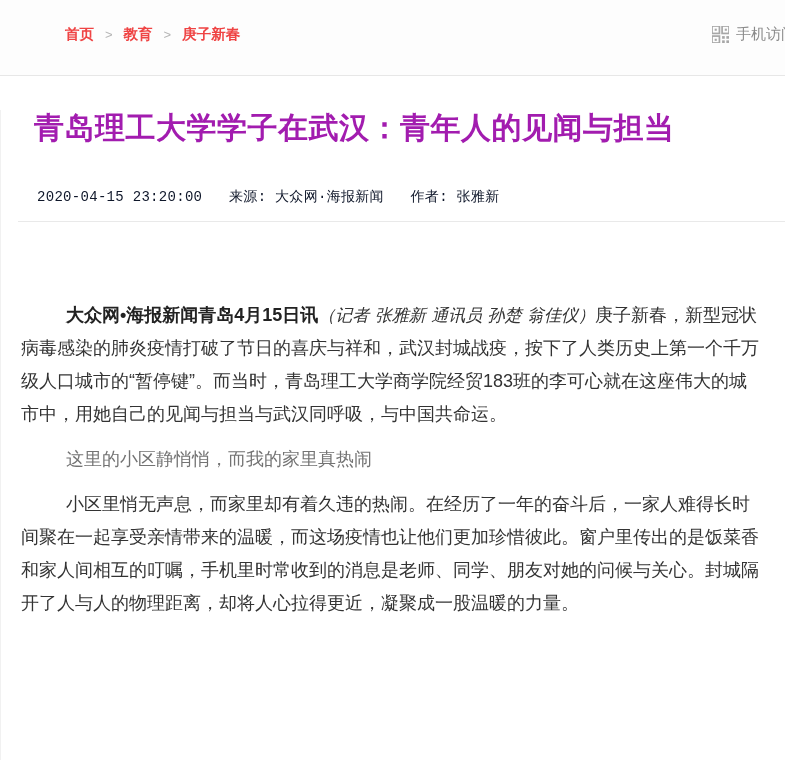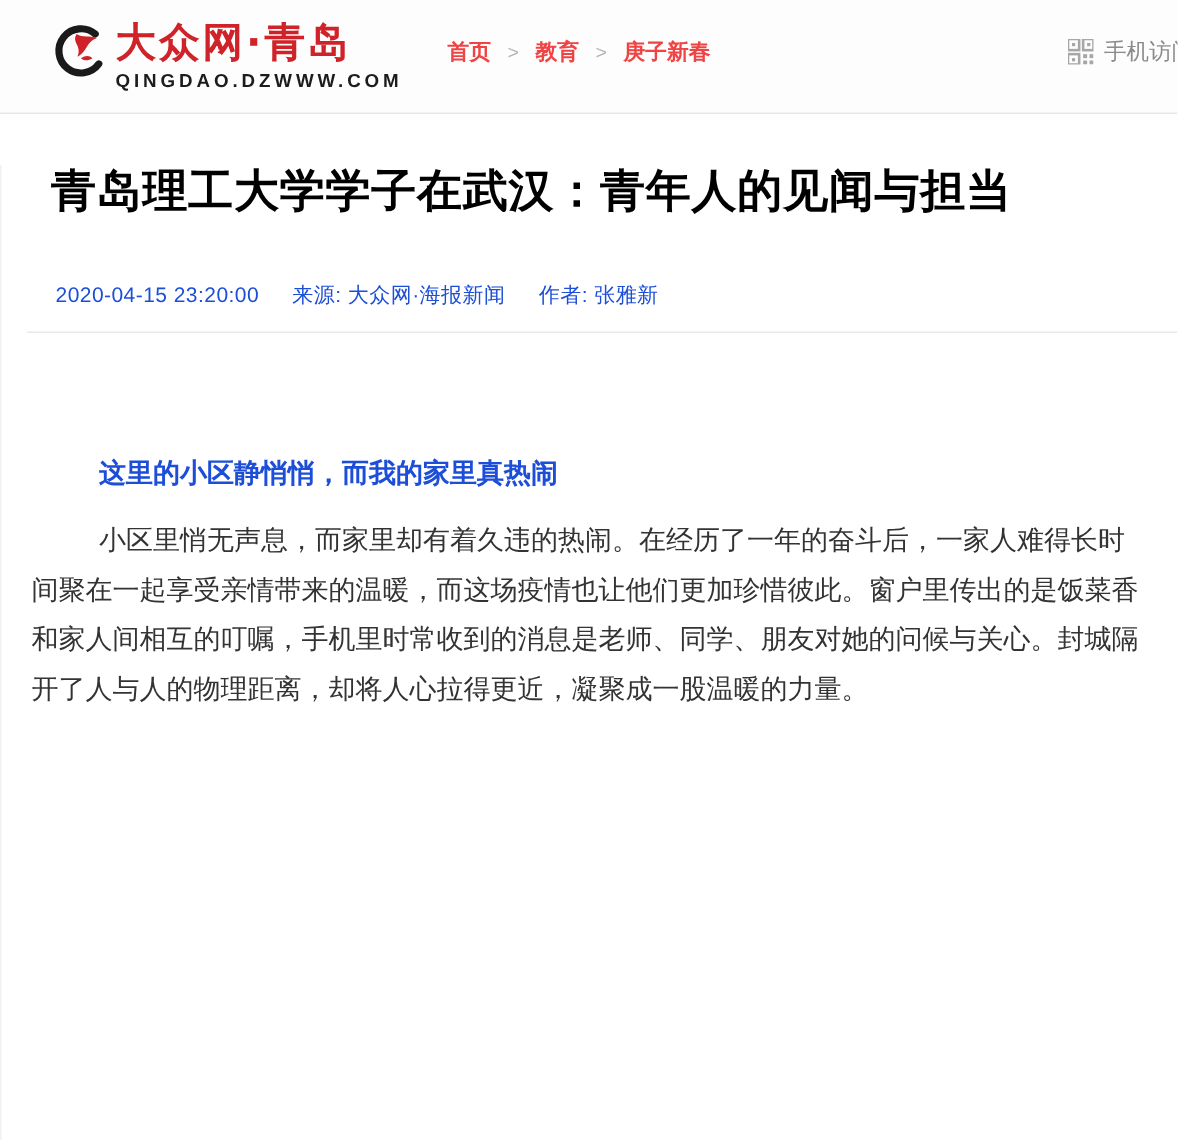--- a/index.html
+++ b/index.html
@@ -61,65 +61,55 @@
     cursor: pointer;
   }
   .qr-icon { width: 17px; height: 17px; margin-right: 7px; opacity: 0.75; }
   
   .content { border-left: 1px solid #f1f1f1; min-height: 684px; }
   .article-title {
     margin: 34px 0 0 33px;
     font-size: 30px;
     line-height: 36px;
     font-weight: bold;
-    color: #000000;
+    color: #a21caf;
     letter-spacing: 0.5px;
   }
   .article-meta {
     margin: 42px 0 0 36px;
     font-size: 14px;
-    color: #1d4ed8;
+    color: #0f172a;
     letter-spacing: 0.3px;
+    font-family: Liberation Mono, monospace;
   }
   .article-meta span { margin-right: 18px; }
   .meta-divider {
     border: none;
     border-top: 1px solid #e9e9e9;
     margin: 15px 0 0 17px;
   }
   .article-body {
     padding: 77px 20px 0 20px;
     font-size: 18px;
     line-height: 33px;
     color: #333;
   }
   .article-body p { text-indent: 45px; margin-bottom: 12px; }
   .lead-bold { font-weight: bold; color: #222; }
   .reporters {
     font-family: "DejaVu Serif", "Liberation Serif", serif;
     font-style: italic;
     font-size: 17px;
   }
-  .subheading { font-weight: bold; color: #1d4ed8; }
+  .subheading { font-weight: normal; color: #737373; }
 </style>
 </head>
 <body>
 
 <header class="site-header">
-  <div class="logo-wrap">
-    <svg class="logo-icon" viewBox="0 0 40 40">
-      <path d="M30 7 A 15.5 15.5 0 1 0 32.5 28" stroke="#1a1a1a" stroke-width="5" fill="none" stroke-linecap="round"></path>
-      <path d="M17 7 C 13 13, 21 15, 17.5 23 C 25 19, 23 13, 31 10 C 26 7.5, 21 10, 17 7 Z" fill="#cf2229"></path>
-      <path d="M20 24 C 23 22, 26 22, 28 24 C 25 26, 22 26, 20 24 Z" fill="#cf2229"></path>
-    </svg>
-    <div class="logo-texts">
-      <span class="logo-main">大众网·青岛</span>
-      <span class="logo-sub">QINGDAO.DZWWW.COM</span>
-    </div>
-  </div>
 
   <nav class="breadcrumb">
     <a>首页</a>
     <span class="crumb-sep">&gt;</span>
     <a>教育</a>
     <span class="crumb-sep">&gt;</span>
     <a>庚子新春</a>
   </nav>
 
   <div class="mobile-access">
@@ -146,19 +136,20 @@
 
   <div class="article-meta">
     <span>2020-04-15 23:20:00</span>
     <span>来源: 大众网·海报新闻</span>
     <span>作者: 张雅新</span>
   </div>
 
   <hr class="meta-divider">
 
   <article class="article-body">
+    <p><span class="lead-bold">大众网•海报新闻青岛4月15日讯</span><span class="reporters">（记者 张雅新 通讯员 孙楚 翁佳仪）</span><span>庚子新春，新型冠状病毒感染的肺炎疫情打破了节日的喜庆与祥和，武汉封城战疫，按下了人类历史上第一个千万级人口城市的“暂停键”。而当时，青岛理工大学商学院经贸183班的李可心就在这座伟大的城市中，用她自己的见闻与担当与武汉同呼吸，与中国共命运。</span></p>
 
     <p class="subheading">这里的小区静悄悄，而我的家里真热闹</p>
 
 
     <p>小区里悄无声息，而家里却有着久违的热闹。在经历了一年的奋斗后，一家人难得长时间聚在一起享受亲情带来的温暖，而这场疫情也让他们更加珍惜彼此。窗户里传出的是饭菜香和家人间相互的叮嘱，手机里时常收到的消息是老师、同学、朋友对她的问候与关心。封城隔开了人与人的物理距离，却将人心拉得更近，凝聚成一股温暖的力量。</p>
   </article>
 </main>
 
 </body></html>

